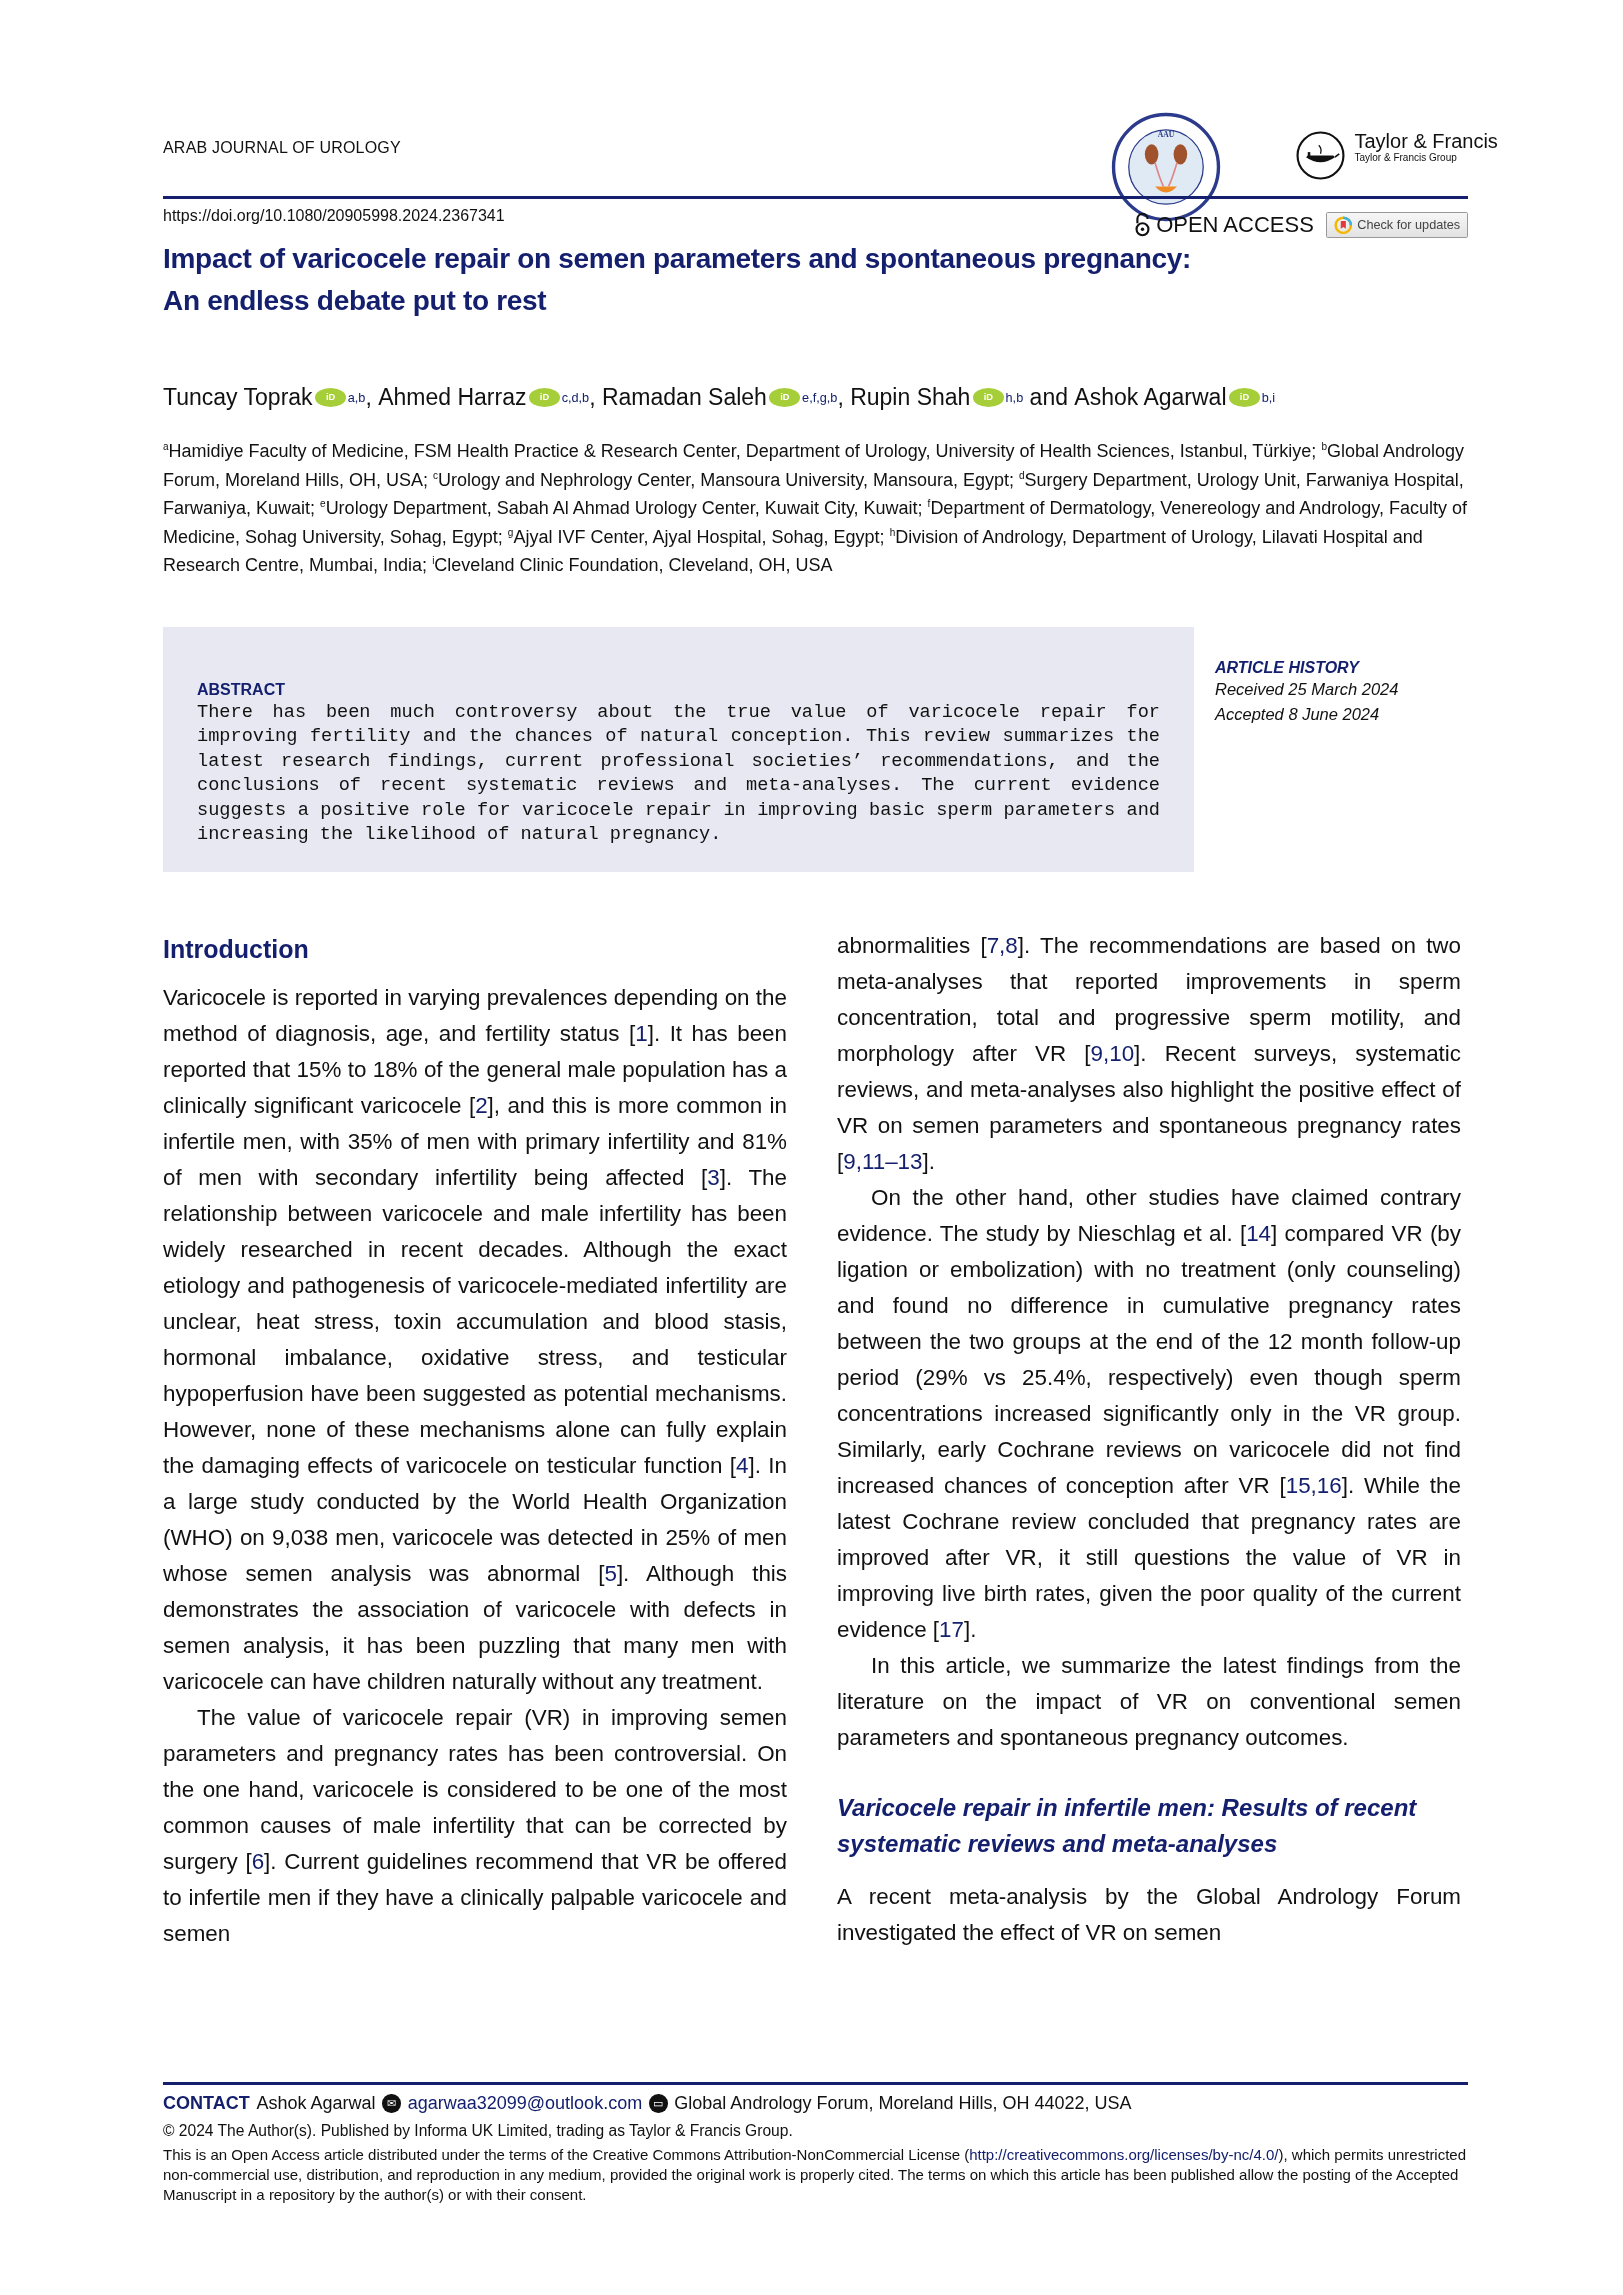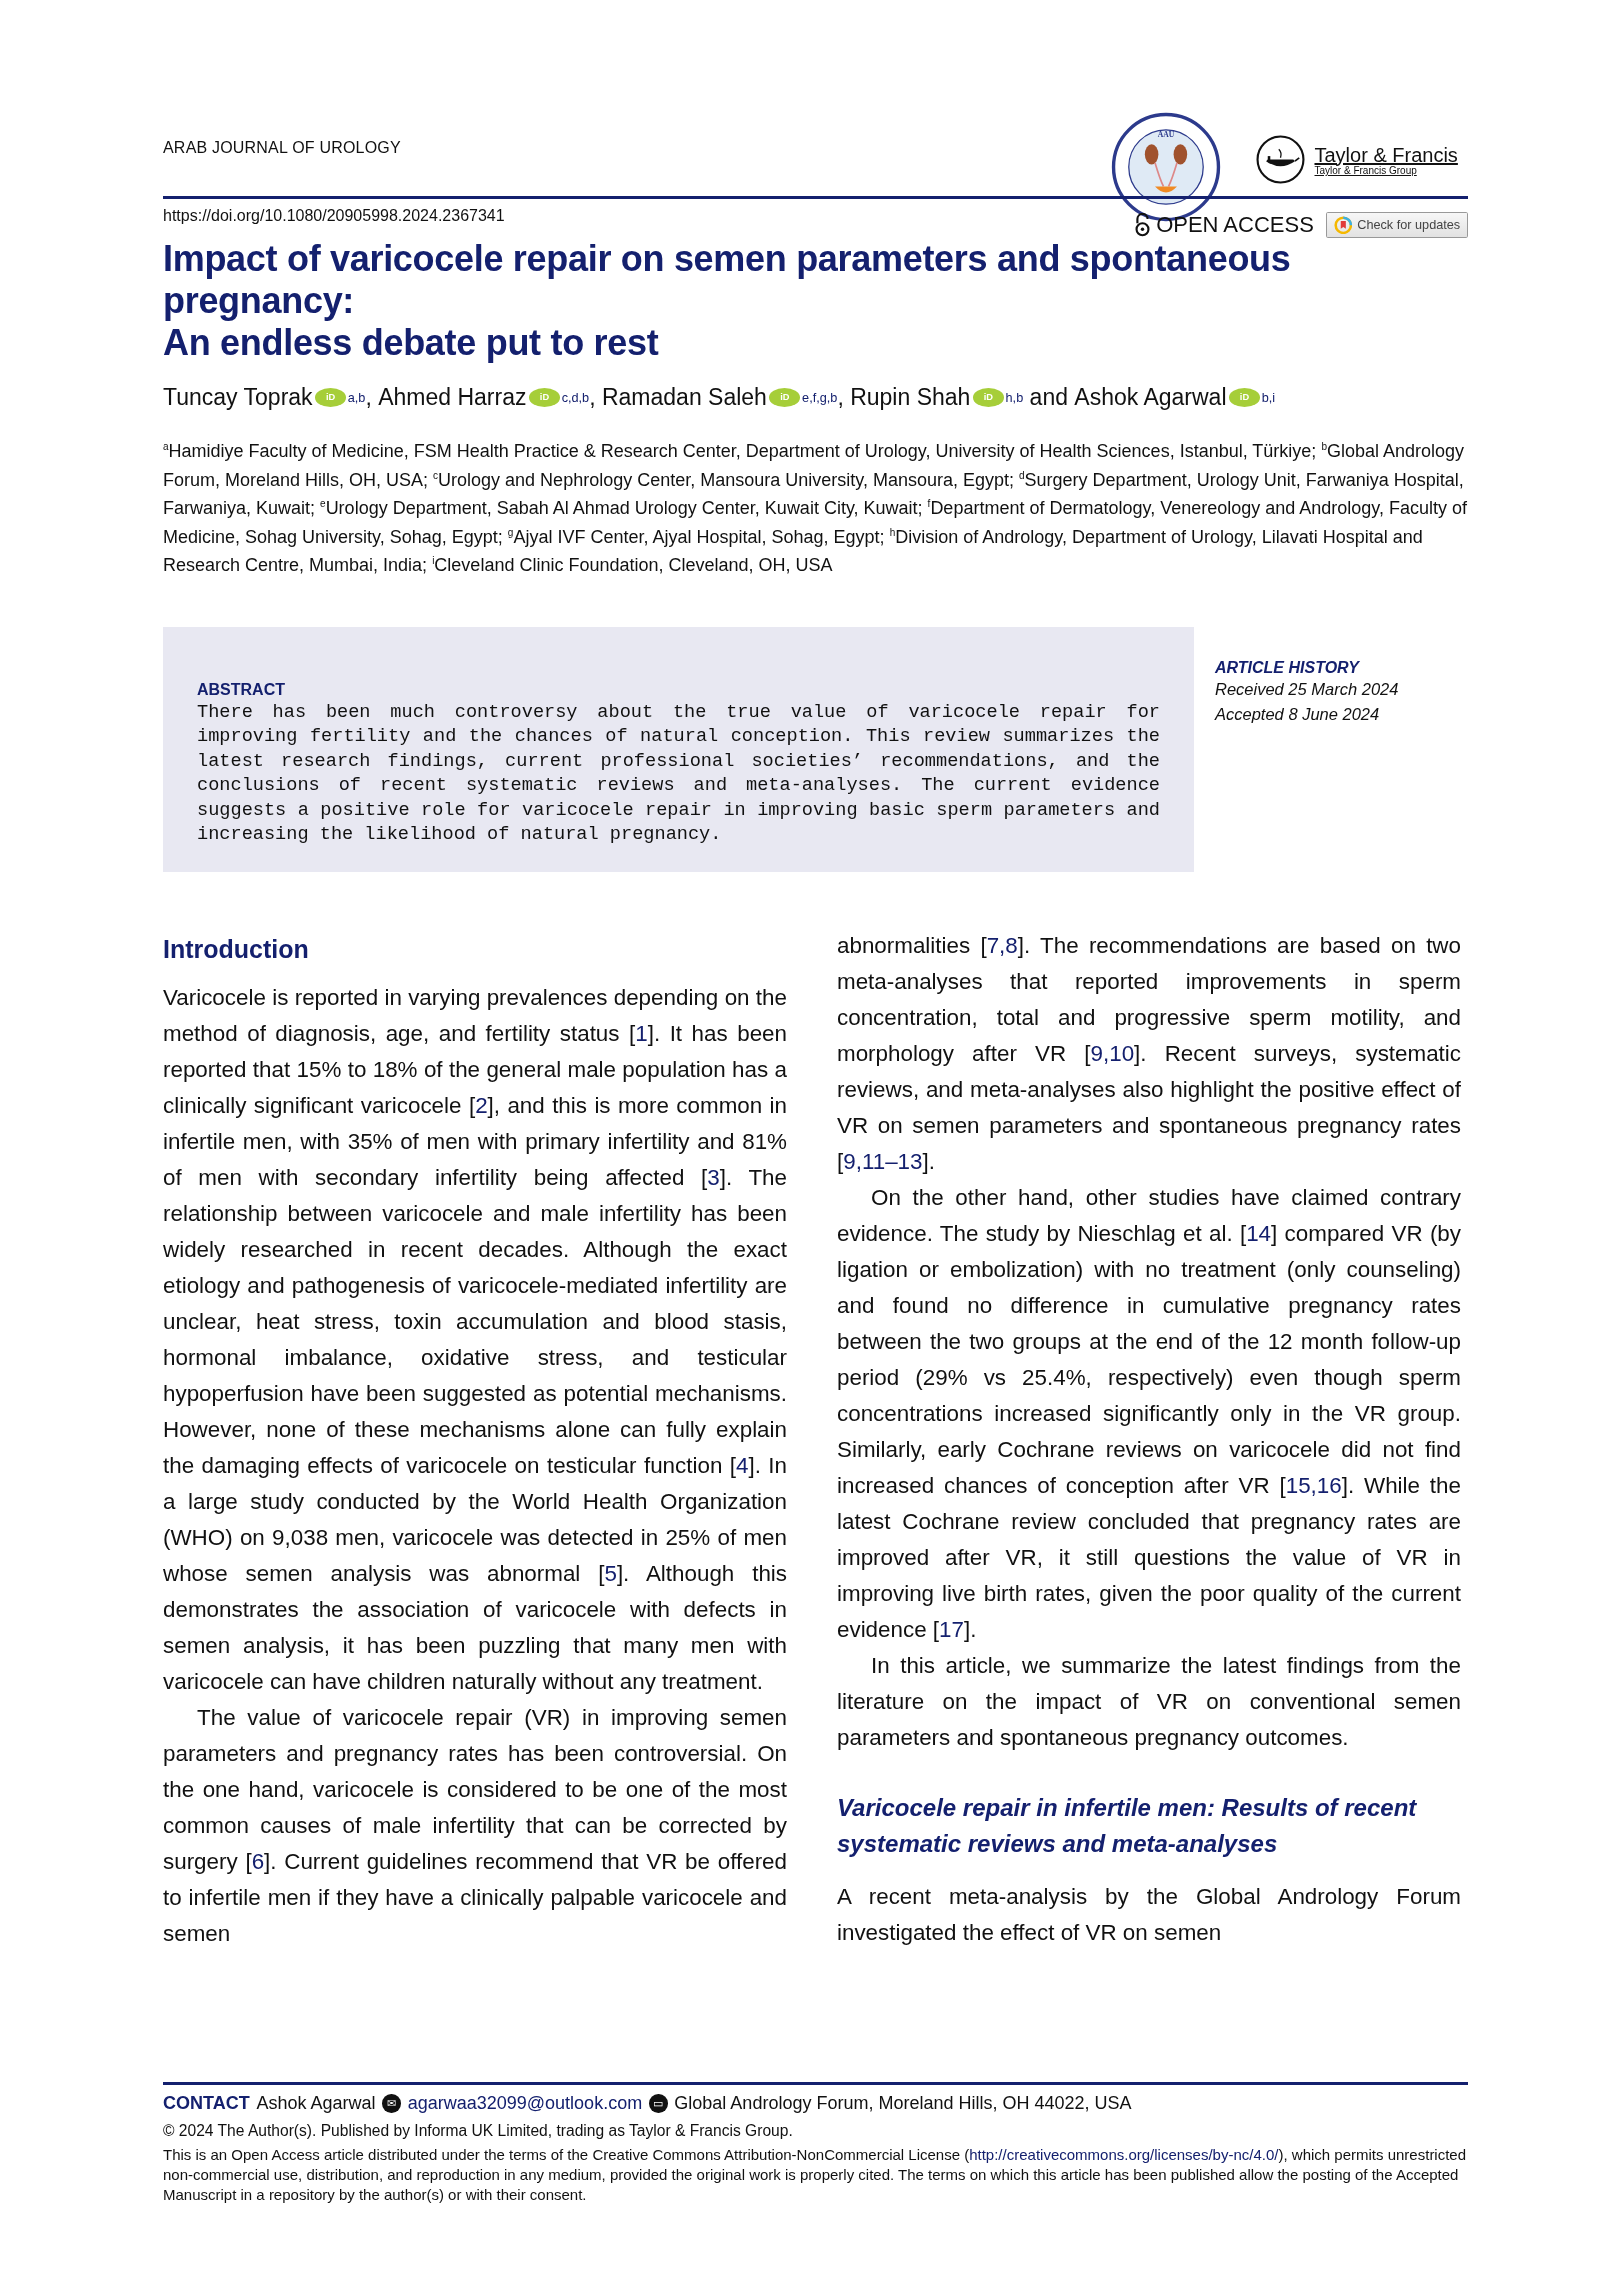--- a/index.html
+++ b/index.html
@@ -2,29 +2,29 @@
 <html style="font-size:13.5px"><head>
 <meta charset="utf-8">
 <style>
   * { box-sizing: border-box; margin: 0; padding: 0; }
   html, body { width: 1623px; height: 2295px; background: #ffffff; }
   body { font-family: "Liberation Sans", sans-serif; color: #111; position: relative; overflow: hidden; }
   .header { position: absolute; left: 163px; top: 127px; width: 1305px; }
   .journal-name { position: absolute; left: 0; top: 12px; font-size: 16px; letter-spacing: 0.2px; }
   .doi { position: absolute; left: 0; top: 36px; font-size: 16px; margin-top: 44px; }
   .aau-logo { position: absolute; left: 948px; top: -15px; width: 110px; height: 110px; }
-  .tf-logo { position: absolute; left: 1092px; top: 3.4px; width: 220px; height: 59px; display: flex; align-items: center; text-decoration: underline; }
+  .tf-logo { position: absolute; left: 1132px; top: 3.4px; width: 220px; height: 59px; display: flex; align-items: flex-start; }
   .tf-text { margin-left: 8.5px; }
   .tf-main { font-size: 20px; color: #111; }
   .tf-sub { font-size: 10px; color: #111; margin-top: -1.7px; }
   .header-rule { position: absolute; left: 0; top: 69px; width: 1305px; height: 2.5px; background: #14206e; }
   .oa-row { position: absolute; right: 0; top: 85px; display: flex; align-items: center; gap: 12px; }
   .oa-label { font-size: 22px; display: flex; align-items: center; gap: 5px; }
   .check-updates { display: flex; align-items: center; gap: 5px; border: 0.8px solid #999; background: linear-gradient(#f7f7f7, #e2e2e2); padding: 2.5px 6.8px; font-size: 12.7px; color: #444; border-radius: 1.7px; }
-  .title { position: absolute; left: 163px; top: 238px; width: 1319px; font-size: 36px; font-weight: bold; line-height: 42px; color: #14206e; letter-spacing: -0.3px; }
+  .title { position: absolute; left: 163px; top: 238px; width: 1319px; font-size: 28px; font-weight: bold; line-height: 42px; color: #14206e; letter-spacing: -0.3px; }
   .authors { position: absolute; left: 163px; top: 384px; width: 1319px; font-size: 23px; display: flex; flex-wrap: wrap; align-items: center; }
   .orcid { display: inline-block; width: 31px; height: 18.6px; border-radius: 50%; background: #a6ce39; color: #fff; font-size: 9.3px; line-height: 18.6px; text-align: center; font-weight: bold; margin: 0 1.7px 0 2.5px; vertical-align: middle; }
   .aff-sup { font-size: 12.7px; vertical-align: super; color: #14206e; }
   .affiliations { position: absolute; left: 163px; top: 435px; width: 1319px; font-size: 18px; line-height: 24.5px; }
   .affiliations sup { font-size: 10px; }
   .abstract-box { position: absolute; left: 163px; top: 627px; width: 1031px; height: 245px; background: #e8e8f2; padding: 54px 34px 0 34px; }
   .abstract-head { font-size: 16px; font-weight: bold; color: #14206e; }
   .abstract-text { font-size: 18.6px; line-height: 24.5px; text-align: justify; margin-top: 1.7px; font-family: Liberation Mono, monospace; }
   .sidebar { position: absolute; left: 1215px; top: 659px; width: 271px; font-style: italic; }
   .side-head { font-size: 16px; font-weight: bold; color: #14206e; }

